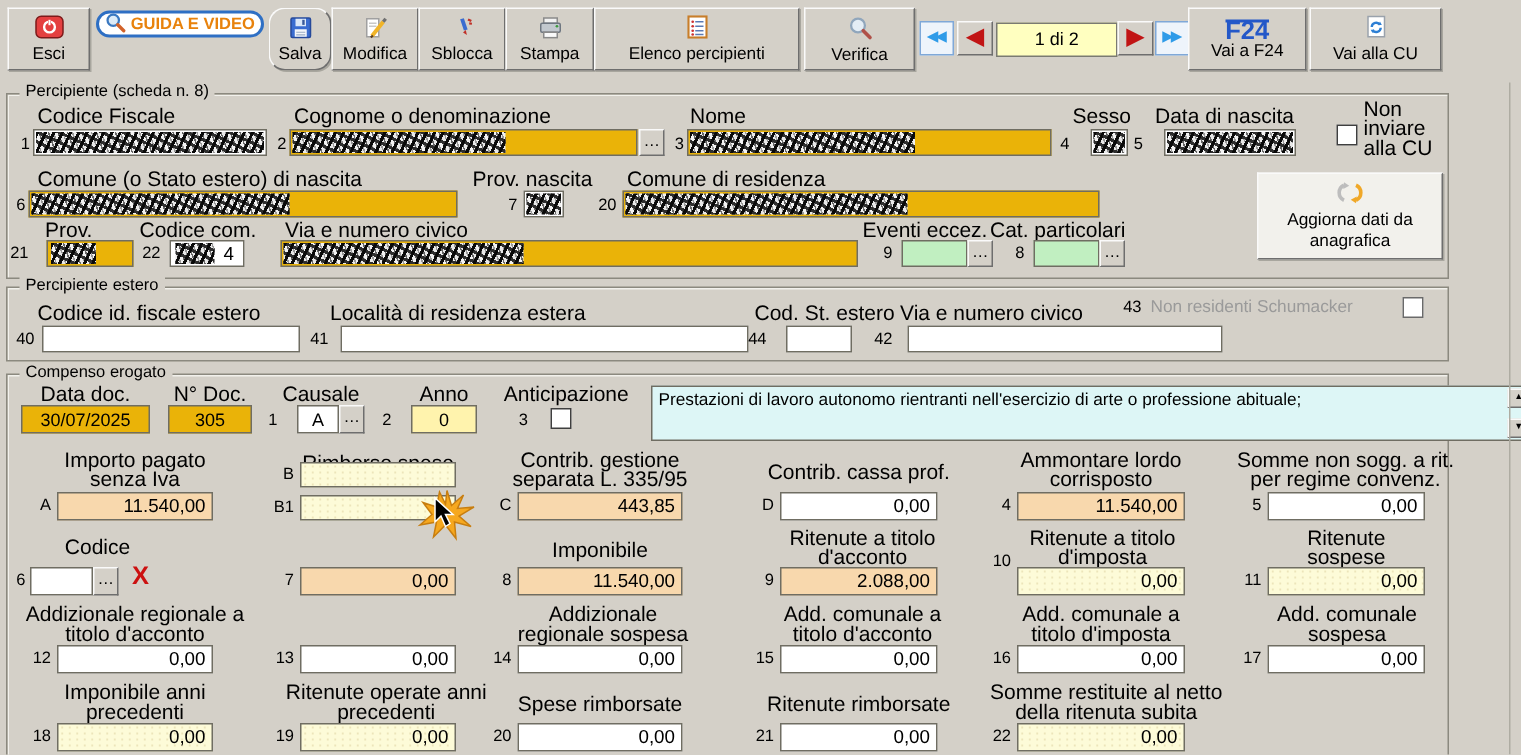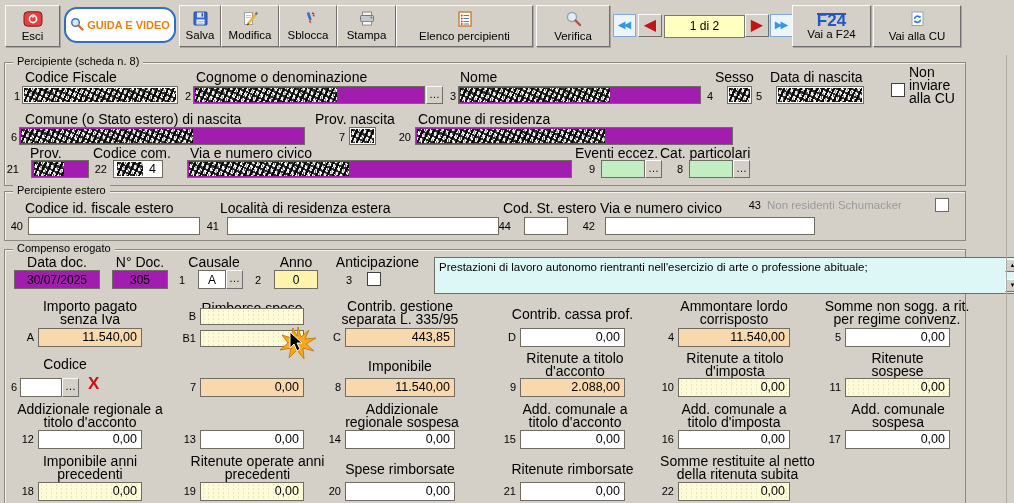--- a/index.html
+++ b/index.html
@@ -4,39 +4,39 @@
 <style>
   html,body{margin:0;padding:0;}
   body{font-family:"Liberation Sans","DejaVu Sans",sans-serif;background:#d4d0c8;}
   .screen{position:relative;width:1014px;height:503px;background:#d4d0c8;overflow:hidden;font-size:11px;color:#000;}
 
   
   .tbtn{position:absolute;top:5px;height:42px;box-sizing:border-box;background:#d4d0c8;
         border:1px solid;border-color:#fafafa #6e6e6e #6e6e6e #fafafa;box-shadow:1px 1px 0 #a8a69e;
         display:flex;flex-direction:column;align-items:center;justify-content:center;gap:1px;
         font-size:11.5px;cursor:default;}
-  .guida{position:absolute;left:64px;top:7px;width:112px;height:36px;box-sizing:border-box;background:#fff;
+  .guida{position:absolute;left:64px;top:7px;width:112px;height:18px;box-sizing:border-box;background:#fff;
          border:2px solid #2e6fc4;border-radius:13px;display:flex;align-items:center;justify-content:center;gap:3px;
          color:#e8820c;font-weight:bold;font-size:11px;}
   .navbtn{position:absolute;top:14px;box-sizing:border-box;text-align:center;cursor:default;}
   .red-arrow{width:24px;height:23px;background:#d4d0c8;border:1px solid;border-color:#fafafa #6e6e6e #6e6e6e #fafafa;
              color:#c11414;font-size:16px;line-height:20px;}
   .dbl-arrow{width:23px;height:23px;background:#eef4fb;border:1px solid #7fa8d8;color:#2f9be8;
              font-size:10px;font-weight:bold;letter-spacing:-2px;line-height:20px;padding-right:2px;}
   .pager{position:absolute;left:664px;top:15px;width:79px;height:21px;background:#ffffc0;border:1px solid #7a7a72;
          text-align:center;line-height:21px;font-size:12px;}
   .ic-f24{font-weight:bold;color:#2458c8;font-size:17px;line-height:12px;border-top:2px solid #2458c8;}
 
   
   .box{position:absolute;border:1px solid #8b897f;box-shadow:inset 1px 1px 0 #f2f1ec;}
   .legend{position:absolute;top:-8px;left:8px;background:#d4d0c8;padding:0 4px;font-size:11px;}
 
   
   .fld{position:absolute;box-sizing:border-box;height:18px;background:#fff;border:1px solid #6f6d62;overflow:hidden;}
-  .blue{background:#a21caf;}
+  .blue{background:#eab308;}
   .peach{background:#f8d8ad;}
   .pyellow{background:#fdfbd8;background-image:radial-gradient(#ece5ba 0.7px,transparent 0.8px);background-size:5px 4px;}
   .yellow{background:#fff3ad;}
   .green{background:#c1efc1;}
   .val{text-align:right;font-size:12.5px;line-height:17px;padding-right:4px;}
   .ctr{text-align:center;font-size:12px;line-height:17px;}
   .num{position:absolute;font-size:11px;text-align:right;}
   .gn{position:absolute;font-size:11px;width:24px;text-align:right;}
   .lbl{position:absolute;font-size:14px;line-height:13px;}
   .lc{text-align:center;}
@@ -76,21 +76,21 @@
     </div>
 
     <div class="guida">
       <span><svg width="14" height="14" viewBox="0 0 14 14">
             <circle cx="5.5" cy="5.5" r="3.8" fill="#dcebf8" stroke="#3a78c0" stroke-width="1.5"></circle>
             <line x1="8.5" y1="8.5" x2="12.5" y2="12.5" stroke="#d2622a" stroke-width="2.2" stroke-linecap="round"></line>
           </svg></span>
       <span>GUIDA E VIDEO</span>
     </div>
 
-    <div class="tbtn" style="left:179px;width:42px;">
+    <div class="tbtn" style="left:179px;width:42px;border-radius:11px;">
       <span><svg width="15" height="15" viewBox="0 0 15 15">
             <path d="M1 2 q0-1 1-1 h11 q1 0 1 1 v11 q0 1-1 1 h-11 q-1 0-1-1 z" fill="#3a6cd0" stroke="#26499a"></path>
             <rect x="4" y="1.5" width="7" height="5" fill="#dce8f8"></rect>
             <rect x="8.5" y="2.2" width="1.6" height="3.4" fill="#3a5a9a"></rect>
             <rect x="3.5" y="8.5" width="8" height="5" fill="#f4f6fa"></rect>
             <line x1="4.5" y1="10.5" x2="10.5" y2="10.5" stroke="#9aabc4" stroke-width="0.8"></line>
             <line x1="4.5" y1="12.2" x2="10.5" y2="12.2" stroke="#9aabc4" stroke-width="0.8"></line>
           </svg></span>
       <span>Salva</span>
     </div>
@@ -243,20 +243,29 @@
     <span class="lbl" style="left:570px;top:84px;">Eventi eccez.</span>
     <span class="num" style="left:576px;top:100px;width:14px;">9</span>
     <div class="fld green" style="left:596px;top:97px;width:44px;"></div>
     <div class="dots" style="left:640px;top:97px;">…</div>
 
     <span class="lbl" style="left:655px;top:84px;">Cat. particolari</span>
     <span class="num" style="left:664px;top:100px;width:14px;">8</span>
     <div class="fld green" style="left:684px;top:97px;width:44px;"></div>
     <div class="dots" style="left:728px;top:97px;">…</div>
 
+    <div class="aggiorna" style="left:833px;top:52px;width:124px;height:58px;">
+      <span><svg width="20" height="15" viewBox="0 0 20 15">
+            <path d="M6 12.5 A5.5 5.5 0 0 1 6 2.5" stroke="#bdbdbd" fill="none" stroke-width="2.4"></path>
+            <polygon points="6,0.5 9.5,2.8 5.5,5" fill="#bdbdbd"></polygon>
+            <path d="M14 2.5 A5.5 5.5 0 0 1 14 12.5" stroke="#f0a828" fill="none" stroke-width="2.4"></path>
+            <polygon points="14,14.5 10.5,12.2 14.5,10" fill="#f0a828"></polygon>
+          </svg></span>
+      <span>Aggiorna dati da anagrafica</span>
+    </div>
   </div>
 
   <div class="box" style="left:4px;top:191px;width:960px;height:48px;">
     <span class="legend">Percipiente estero</span>
 
     <span class="lbl" style="left:20px;top:10px;">Codice id. fiscale estero</span>
     <span class="num" style="left:0px;top:28px;width:18px;">40</span>
     <div class="fld val" style="left:23px;top:25px;width:172px;"></div>
 
     <span class="lbl" style="left:215px;top:10px;">Località di residenza estera</span>
@@ -342,21 +351,21 @@
 
     <span class="lbl lc" style="left:315px;top:110px;width:160px;">Imponibile</span>
     <span class="gn" style="left:312px;top:131px;">8</span>
     <div class="fld peach val" style="left:340px;top:128px;width:110px;height:19px;">11.540,00</div>
 
     <span class="lbl lc" style="left:505px;top:102px;width:130px;">Ritenute a titolo d'acconto</span>
     <span class="gn" style="left:487px;top:131px;">9</span>
     <div class="fld peach val" style="left:515px;top:128px;width:105px;height:19px;">2.088,00</div>
 
     <span class="lbl lc" style="left:665px;top:102px;width:130px;">Ritenute a titolo d'imposta</span>
-    <span class="gn" style="left:645px;top:131px;">10</span>
+    <span class="gn" style="left:645px;top:118px;">10</span>
     <div class="fld pyellow val" style="left:673px;top:128px;width:112px;height:19px;">0,00</div>
 
     <span class="lbl lc" style="left:855px;top:102px;width:75px;">Ritenute sospese</span>
     <span class="gn" style="left:812px;top:131px;">11</span>
     <div class="fld pyellow val" style="left:840px;top:128px;width:105px;height:19px;">0,00</div>
 
     <span class="lbl lc" style="left:10px;top:153px;width:150px;">Addizionale regionale a titolo d'acconto</span>
     <span class="gn" style="left:5px;top:183px;">12</span>
     <div class="fld val" style="left:33px;top:180px;width:104px;height:19px;">0,00</div>
 

